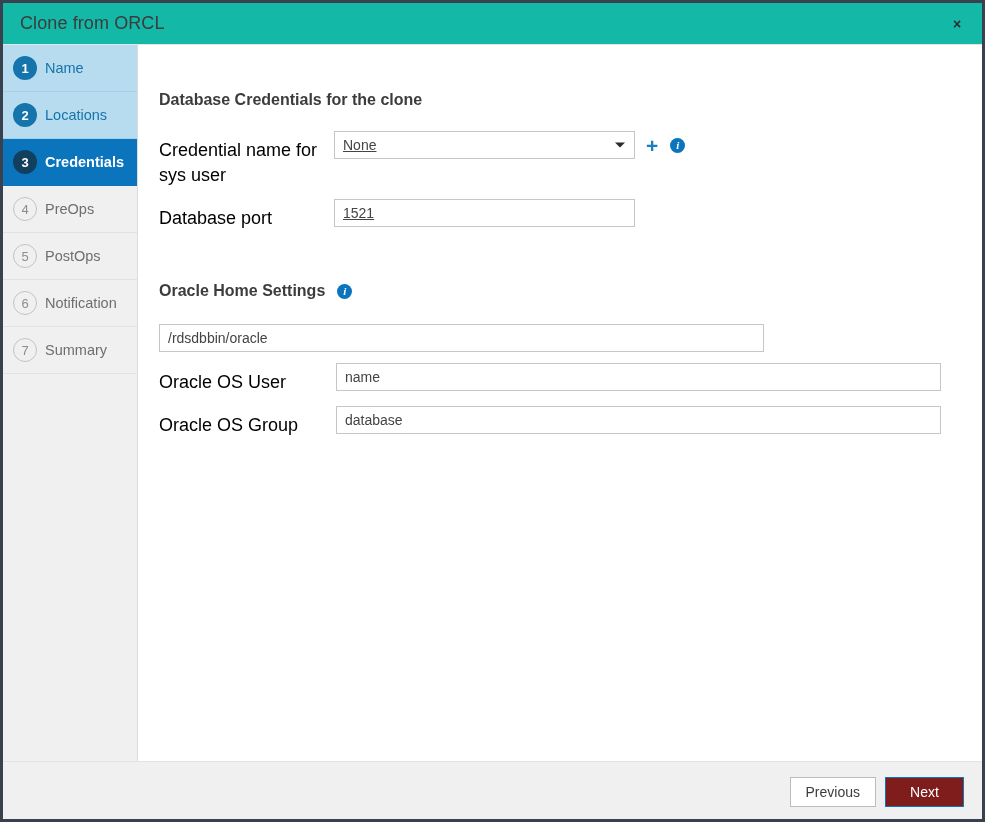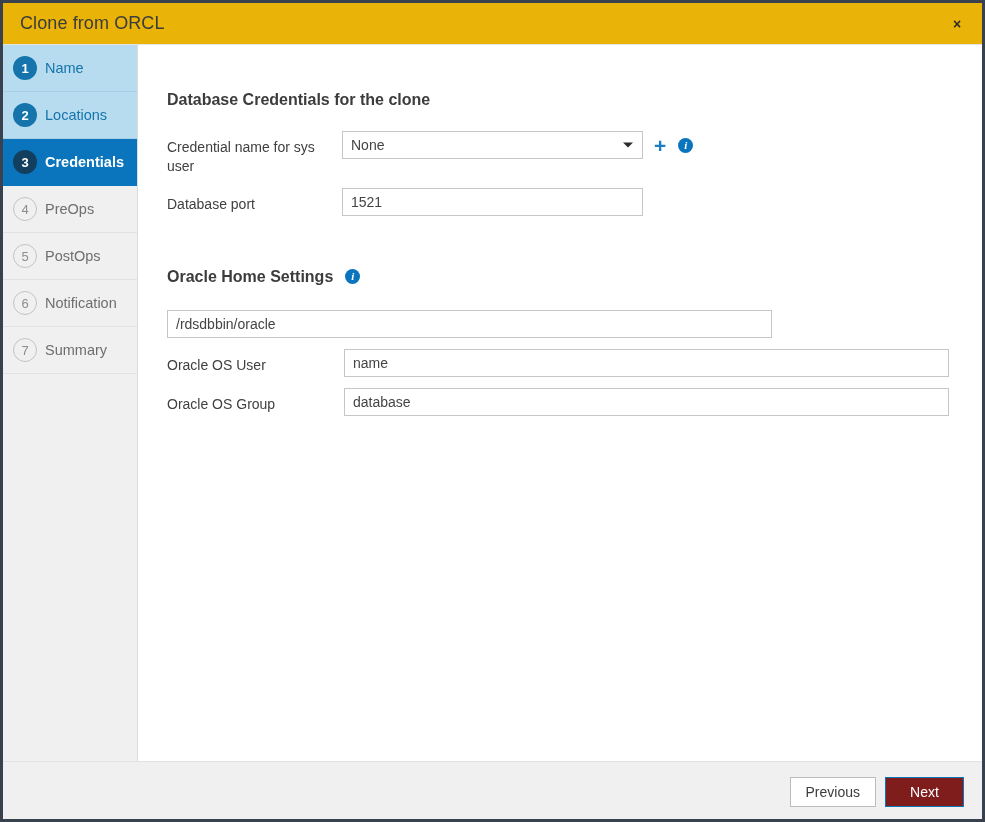--- a/index.html
+++ b/index.html
@@ -17,21 +17,21 @@
     height: 822px;
     background: #ffffff;
     border: 3px solid #39414e;
     overflow: hidden;
   }
 
   
   .titlebar {
     position: relative;
     height: 42px;
-    background: #eab308;
+    background: #14b8a6;
     border-bottom: 1px solid #e4e4e4;
     display: flex;
     align-items: center;
   }
   .title-text {
     margin-left: 17px;
     font-size: 18px;
     color: #3c3c3c;
     letter-spacing: 0.1px;
   }
@@ -113,21 +113,21 @@
     border: 1px solid #c3c3c3;
     color: #8c8c8c;
     font-weight: normal;
   }
   .step.pending .lbl { color: #6e6e6e; }
 
   
   .content {
     flex: 1;
     background: #ffffff;
-    padding: 46px 0 0 8px;
+    padding: 46px 0 0 0;
     position: relative;
   }
 
   .section-title {
     font-size: 16px;
     font-weight: bold;
     color: #3c3c3c;
     margin: 0 0 22px 21px;
     display: flex;
     align-items: center;
@@ -166,41 +166,41 @@
     user-select: none;
   }
 
   .field-row {
     display: flex;
     align-items: flex-start;
     margin-bottom: 11px;
     padding-left: 21px;
   }
   .field-label {
-    font-size: 14px;
-    color: #404040;
+    font-size: 18px;
+    color: #000000;
     padding-top: 7px;
     line-height: 1.38;
   }
   .field-label.narrow { width: 175px; min-width: 175px; }
   .field-label.wide   { width: 177px; min-width: 177px; }
 
   .input-box {
     height: 28px;
     border: 1px solid #c6c6c6;
     background: #ffffff;
     font-size: 14px;
     color: #444444;
     padding: 0 8px;
     display: flex;
     align-items: center;
     font-family: "Liberation Sans", sans-serif;
     outline: none;
   }
-  .input-box.w300 { width: 301px; min-width: 301px; }
+  .input-box.w300 { width: 301px; min-width: 301px; text-decoration: underline; }
   .input-box.w605 { width: 605px; min-width: 605px; }
 
   .select-box {
     position: relative;
     cursor: pointer;
   }
   .select-box .caret {
     position: absolute;
     right: 9px;
     top: 50%;

